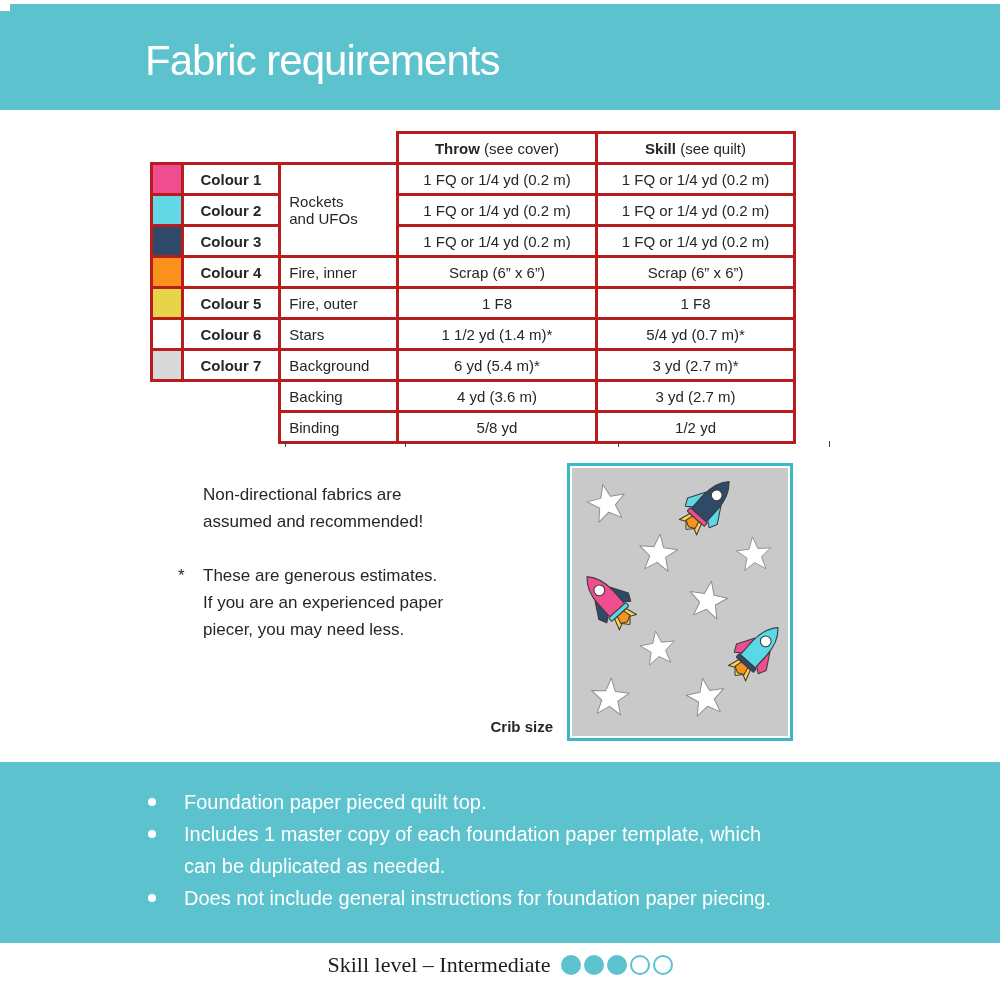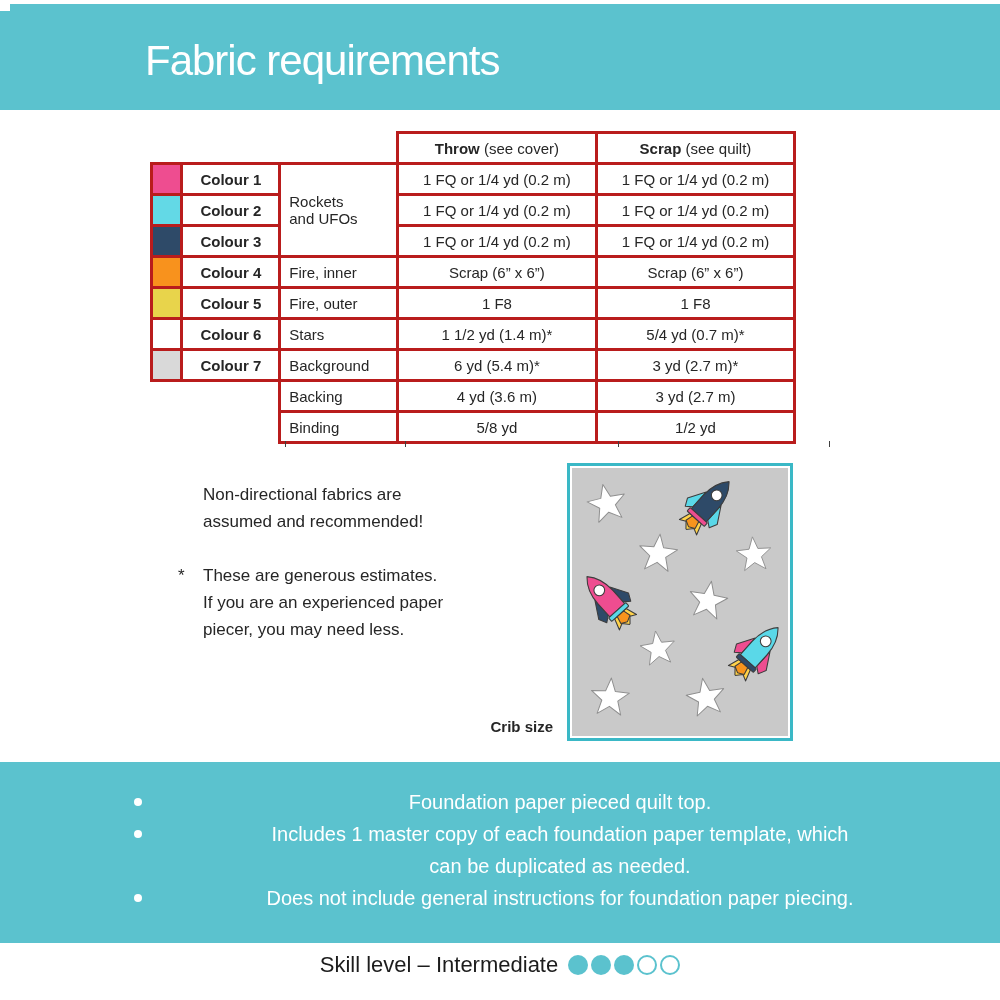--- a/index.html
+++ b/index.html
@@ -33,29 +33,29 @@
 
   
   .quilt { position:absolute; left:567px; top:463px; width:226px; height:278px;
            border:3px solid #3ab8c6; background:#ffffff; padding:2px; }
   .quilt-inner { position:relative; width:216px; height:268px; background:#c9c9c9; }
   .sprite { position:absolute; }
   .quilt-caption { position:absolute; left:465px; top:718px; width:88px; text-align:right; font-size:15px;font-weight:bold; }
 
   
   .features { position:absolute; left:0; top:762px; width:1000px; height:181px; background:#5bc2ce; }
-  .features ul { position:absolute; left:170px; top:24px; width:780px; list-style:none;text-align:center; }
+  .features ul { position:absolute; left:184px; top:24px; width:780px; list-style:none; }
   .features li { position:relative; color:#ffffff; font-size:20px; line-height:32px; margin:0; }
   .features li::before { content:""; position:absolute; left:-36px; top:12px; width:8px; height:8px;
                          border-radius:50%; background:#ffffff; }
 
   
   .footer { position:absolute; left:0; top:952px; width:1000px; display:flex;
             align-items:center; justify-content:center; gap:10px; }
-  .skill-text { font-size:22px; color:#1c1c1c; }
+  .skill-text { font-size:22px; color:#1c1c1c;font-family:Liberation Serif, serif; }
   .dots { display:flex; gap:3px; align-items:center; }
   .dot { width:20px; height:20px; border-radius:50%; }
   .dot.filled { background:#5bc2ce; }
   .dot.empty { background:#ffffff; border:2.5px solid #5bc2ce; }
 </style>
 </head>
 <body>
 
 <div class="page">
 
@@ -70,21 +70,21 @@
           <col style="width:33px">
           <col style="width:102px">
           <col style="width:120px">
           <col style="width:213px">
           <col style="width:212px">
         </colgroup>
       <tbody>
           <tr>
         <td class="nb" colspan="3"></td>
         <td class="bd th-cell"><b>Throw</b><span> (see cover)</span></td>
-        <td class="bd th-cell"><b>Scrap</b><span> (see quilt)</span></td>
+        <td class="bd th-cell"><b>Skill</b><span> (see quilt)</span></td>
       </tr>
       <tr>
         <td class="bd sw" style="background: rgb(238, 77, 144);"></td>
         <td class="bd lbl">Colour 1</td>
         <td class="bd desc preline" rowspan="3">Rockets
 and UFOs</td>
         <td class="bd val">1 FQ or 1/4 yd (0.2 m)</td>
         <td class="bd val">1 FQ or 1/4 yd (0.2 m)</td>
       </tr>
       <tr>

